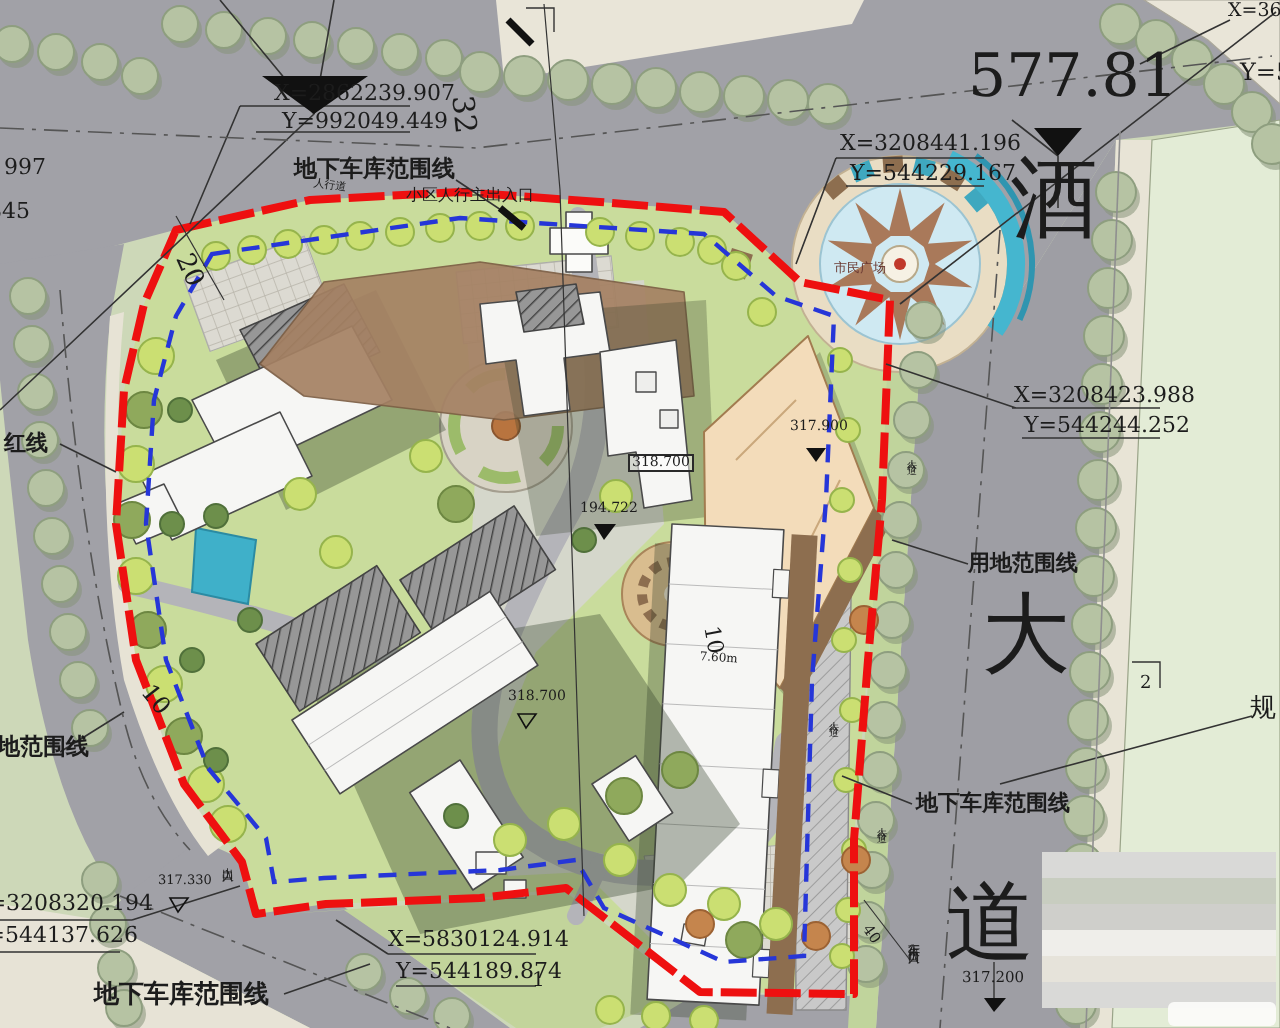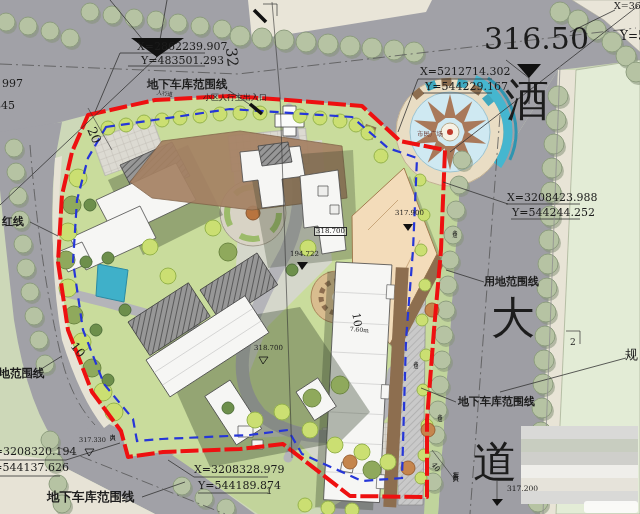--- a/index.html
+++ b/index.html
@@ -488,31 +488,31 @@
         <rect x="560" y="491" width="13" height="13" fill="#d9d9d7"></rect>
         <rect x="573" y="491" width="13" height="13" fill="#d9d9d7"></rect>
         <rect x="586" y="491" width="13" height="13" fill="#d9d9d7"></rect>
         <rect x="599" y="491" width="13" height="13" fill="#d9d9d7"></rect>
         <rect x="612" y="491" width="13" height="13" fill="#d9d9d7"></rect>
         <rect x="625" y="491" width="13" height="13" fill="#d9d9d7"></rect>
       </g>
   <rect x="584" y="501" width="54" height="12" rx="3" fill="#fbfbf9" opacity="0.95"></rect>
 </svg>
 
-<div class="lbl num" style="left:484px;top:24px;font-size:30px">316.50</div>
+<div class="lbl num" style="left:484px;top:24px;font-size:30px">577.81</div>
 
 <div class="lbl num" style="left:137px;top:41px;font-size:11px">X=2862239.907</div>
-<div class="lbl num" style="left:141px;top:55px;font-size:11px">Y=483501.293</div>
-<div class="lbl num" style="left:420px;top:66px;font-size:11px">X=5212714.302</div>
+<div class="lbl num" style="left:141px;top:55px;font-size:11px">Y=992049.449</div>
+<div class="lbl num" style="left:420px;top:66px;font-size:11px">X=3208441.196</div>
 <div class="lbl num" style="left:425px;top:81px;font-size:11px">Y=544229.167</div>
 <div class="lbl num" style="left:507px;top:192px;font-size:11px">X=3208423.988</div>
 <div class="lbl num" style="left:512px;top:207px;font-size:11px">Y=544244.252</div>
 <div class="lbl num" style="left:-14px;top:446px;font-size:11px">X=3208320.194</div>
 <div class="lbl num" style="left:-14px;top:462px;font-size:11px">Y=544137.626</div>
-<div class="lbl num" style="left:194px;top:464px;font-size:11px">X=3208328.979</div>
+<div class="lbl num" style="left:194px;top:464px;font-size:11px">X=5830124.914</div>
 <div class="lbl num" style="left:198px;top:480px;font-size:11px">Y=544189.874</div>
 <div class="lbl num" style="left:266px;top:486px;font-size:10px">1</div>
 <div class="lbl num" style="left:614px;top:1px;font-size:9.5px">X=36</div>
 <div class="lbl num" style="left:620px;top:30px;font-size:12px">Y=5</div>
 <div class="lbl num" style="left:2px;top:78px;font-size:11px">997</div>
 <div class="lbl num" style="left:-6px;top:100px;font-size:11px">845</div>
 
 <div class="lbl zh bold" style="left:147px;top:79px;font-size:11.5px">地下车库范围线</div>
 <div class="lbl zh" style="left:203px;top:94px;font-size:8px">小区人行主出入口</div>
 <div class="lbl zh" style="left:157px;top:90px;font-size:5.5px;transform:rotate(8deg)">人行道</div>
@@ -540,14 +540,14 @@
 <div class="lbl num" style="left:361px;top:312px;font-size:11px;transform:rotate(80deg)">10</div>
 <div class="lbl num" style="left:436px;top:461px;font-size:7.5px;transform:rotate(55deg)">40</div>
 <div class="lbl num" style="left:570px;top:338px;font-size:9px">2</div>
 <div class="lbl num" style="left:350px;top:326px;font-size:6px;transform:rotate(4deg)">7.60m</div>
 
 <div class="lbl num boxed" style="left:314px;top:227px;font-size:7px">318.700</div>
 <div class="lbl num" style="left:290px;top:251px;font-size:7px">194.722</div>
 <div class="lbl num" style="left:254px;top:345px;font-size:7px">318.700</div>
 <div class="lbl num" style="left:395px;top:210px;font-size:7px">317.900</div>
 <div class="lbl num" style="left:79px;top:437px;font-size:6.5px">317.330</div>
-<div class="lbl num" style="left:507px;top:485px;font-size:7.5px">317.200</div>
+<div class="lbl num" style="left:481px;top:485px;font-size:7.5px">317.200</div>
 </div>
 
 </body></html>

